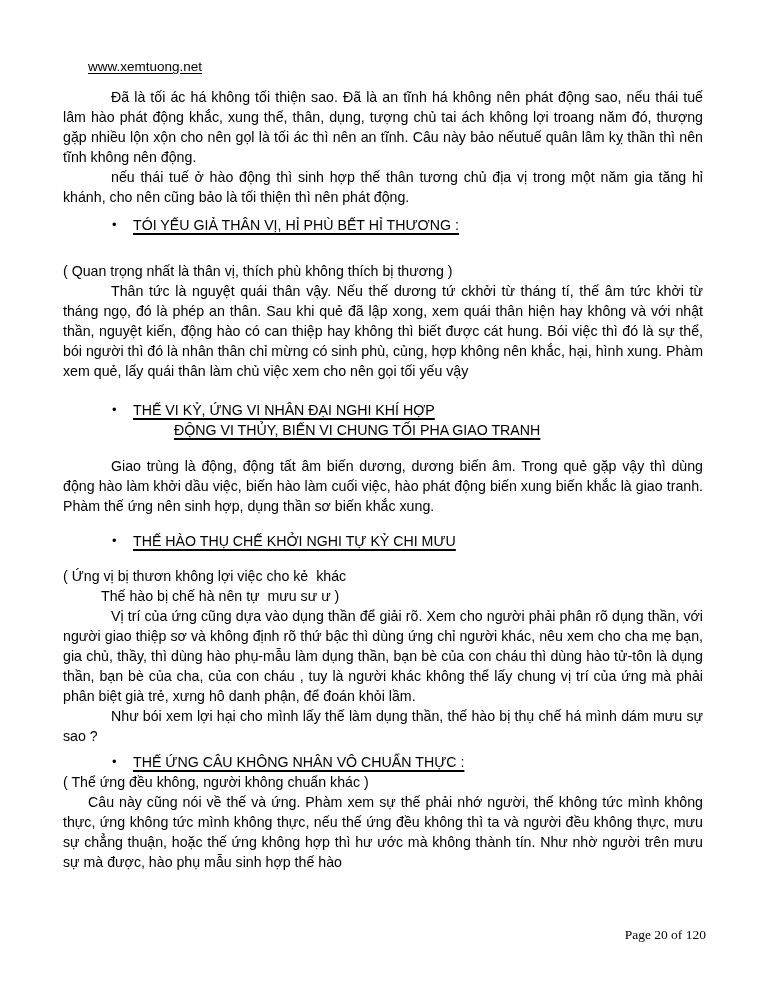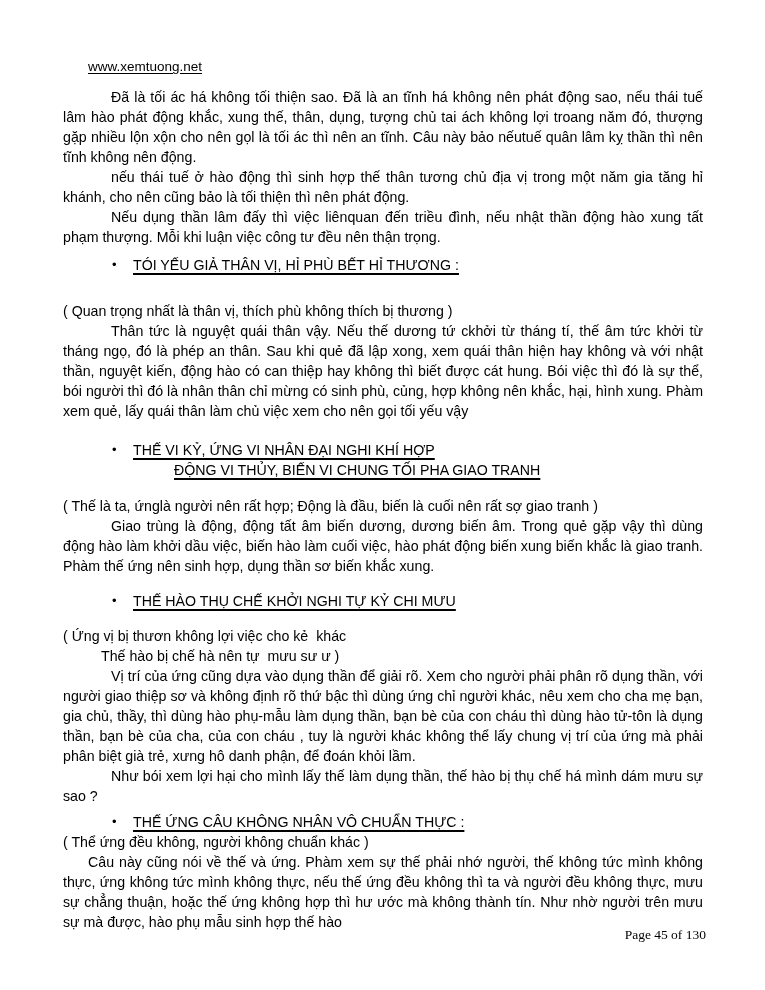--- a/index.html
+++ b/index.html
@@ -74,41 +74,39 @@
 <div class="page">
 
   <div class="doc-header">
     <span class="site">www.xemtuong.net</span>
   </div>
 
   <div class="body-text">
 
     <p class="ind">Đã là tối ác há không tối thiện sao. Đã là an tĩnh há không nên phát động sao, nếu thái tuế lâm hào phát động khắc, xung thế, thân, dụng, tượng chủ tai ách không lợi troang năm đó, thượng gặp nhiều lộn xộn cho nên gọl là tối ác thì nên an tĩnh. Câu này bảo nếutuế quân lâm kỵ thần thì nên tĩnh không nên động.</p>
     <p class="ind">nếu thái tuế ở hào động thì sinh hợp thế thân tương chủ địa vị trong một năm gia tăng hỉ khánh, cho nên cũng bảo là tối thiện thì nên phát động.</p>
-    <p class="ind">Nếu dụng thần lâm đấy thì việc liênquan đến triều đình, nếu nhật thần động hào xung tất phạm thượng. Mỗi khi luận việc công tư đều nên thận trọng.</p>
 
     <div class="bullet b1">
       <span class="dot">•</span>
       <span class="lines">
         <span class="line"><span class="u">TÓI YẾU GIẢ THÂN VỊ, HỈ PHÙ BẾT HỈ THƯƠNG :</span></span>
       </span>
     </div>
 
     <p>( Quan trọng nhất là thân vị, thích phù không thích bị thương )</p>
     <p class="ind">Thân tức là nguyệt quái thân vậy. Nếu thế dương tứ ckhởi từ tháng tí, thế âm tức khởi từ tháng ngọ, đó là phép an thân. Sau khi quẻ đã lập xong, xem quái thân hiện hay không và với nhật thần, nguyệt kiến, động hào có can thiệp hay không thì biết được cát hung. Bói việc thì đó là sự thể, bói người thì đó là nhân thân chỉ mừng có sinh phù, củng, hợp không nên khắc, hại, hình xung. Phàm xem quẻ, lấy quái thân làm chủ việc xem cho nên gọi tối yếu vậy</p>
 
     <div class="bullet b2">
       <span class="dot">•</span>
       <span class="lines">
         <span class="line"><span class="u">THẾ VI KỶ, ỨNG VI NHÂN ĐẠI NGHI KHÍ HỢP</span></span>
         <span class="line indent-line2"><span class="u">ĐỘNG VI THỦY, BIẾN VI CHUNG TỐI PHA GIAO TRANH</span></span>
       </span>
     </div>
 
-    <p>( Thế là ta, ứnglà người nên rất hợp; Động là đầu, biến là cuối nên rất sợ giao tranh )</p>
     <p class="ind">Giao trùng là động, động tất âm biến dương, dương biến âm. Trong quẻ gặp vậy thì dùng động hào làm khởi dầu việc, biến hào làm cuối việc, hào phát động biến xung biến khắc là giao tranh. Phàm thế ứng nên sinh hợp, dụng thần sơ biến khắc xung.</p>
 
     <div class="bullet b3">
       <span class="dot">•</span>
       <span class="lines">
         <span class="line"><span class="u">THẾ HÀO THỤ CHẾ KHỞI NGHI TỰ KỶ CHI MƯU</span></span>
       </span>
     </div>
 
     <p class="pre">( Ứng vị bị thươn không lợi việc cho kẻ  khác</p>
@@ -123,13 +121,13 @@
       </span>
     </div>
 
     <p>( Thể ứng đều không, người không chuẩn khác )</p>
     <p class="ind-sm">Câu này cũng nói về thế và ứng. Phàm xem sự thế phải nhớ người, thế không tức mình không thực, ứng không tức mình không thực, nếu thế ứng đều không thì ta và người đều không thực, mưu sự chẳng thuận, hoặc thế ứng không hợp thì hư ước mà không thành tín. Như nhờ người trên mưu sự mà được, hào phụ mẫu sinh hợp thế hào</p>
 
   </div>
 
 </div>
 
-<div class="doc-footer">Page 45 of 130</div>
+<div class="doc-footer">Page 20 of 120</div>
 
 </body></html>

